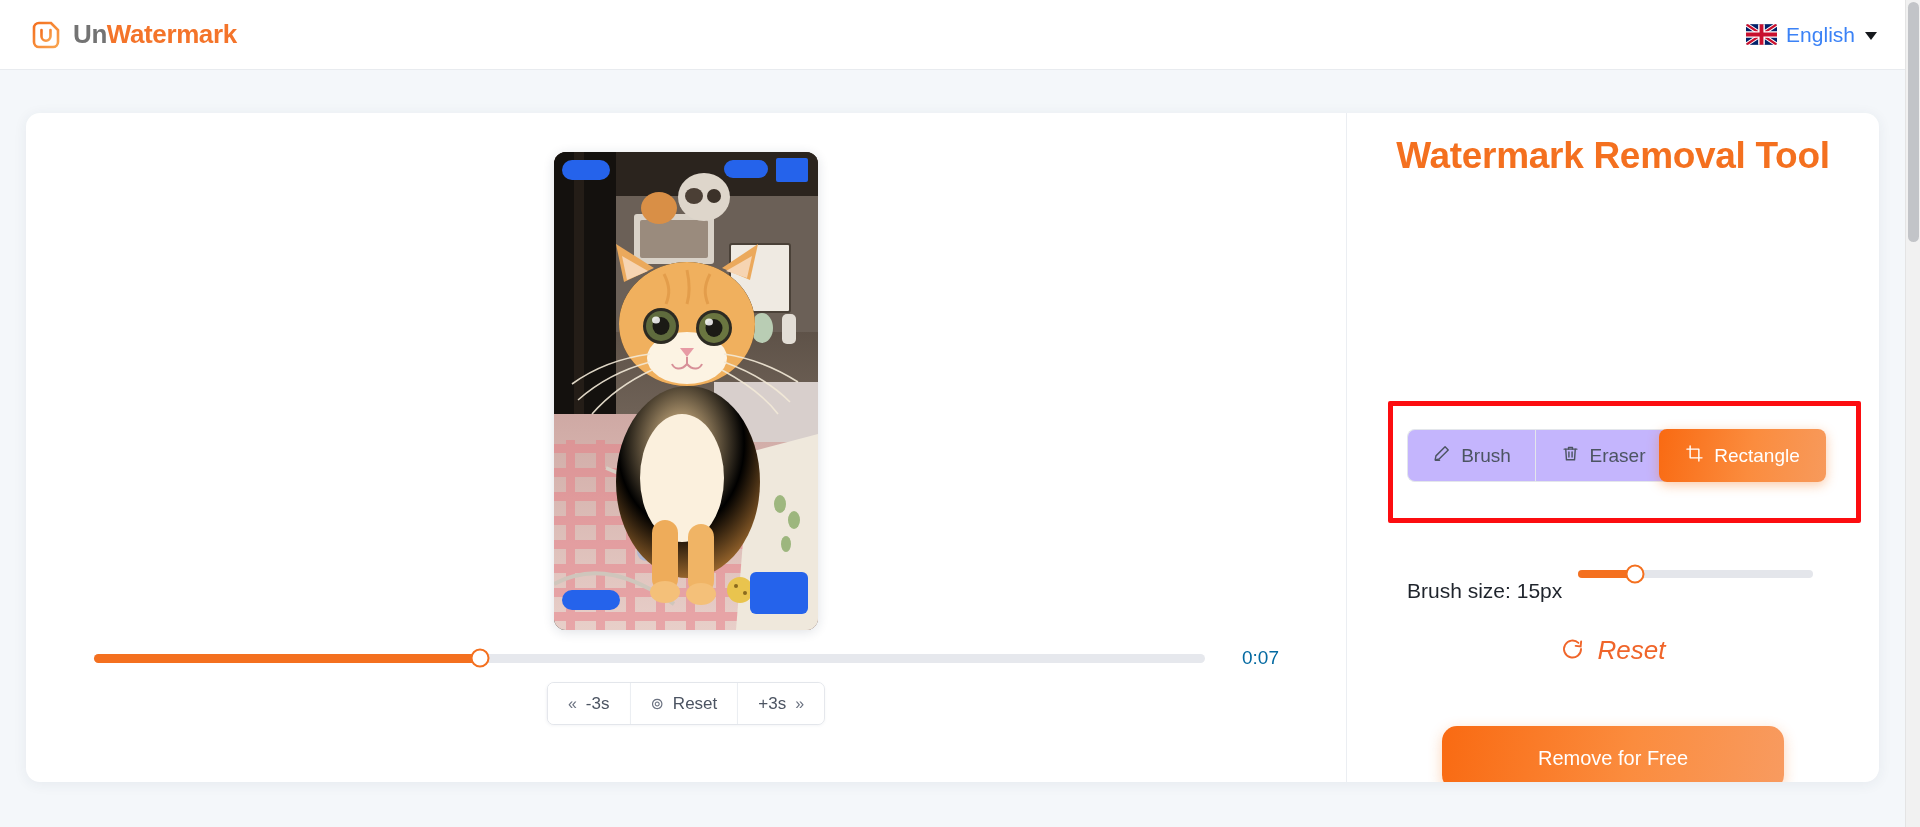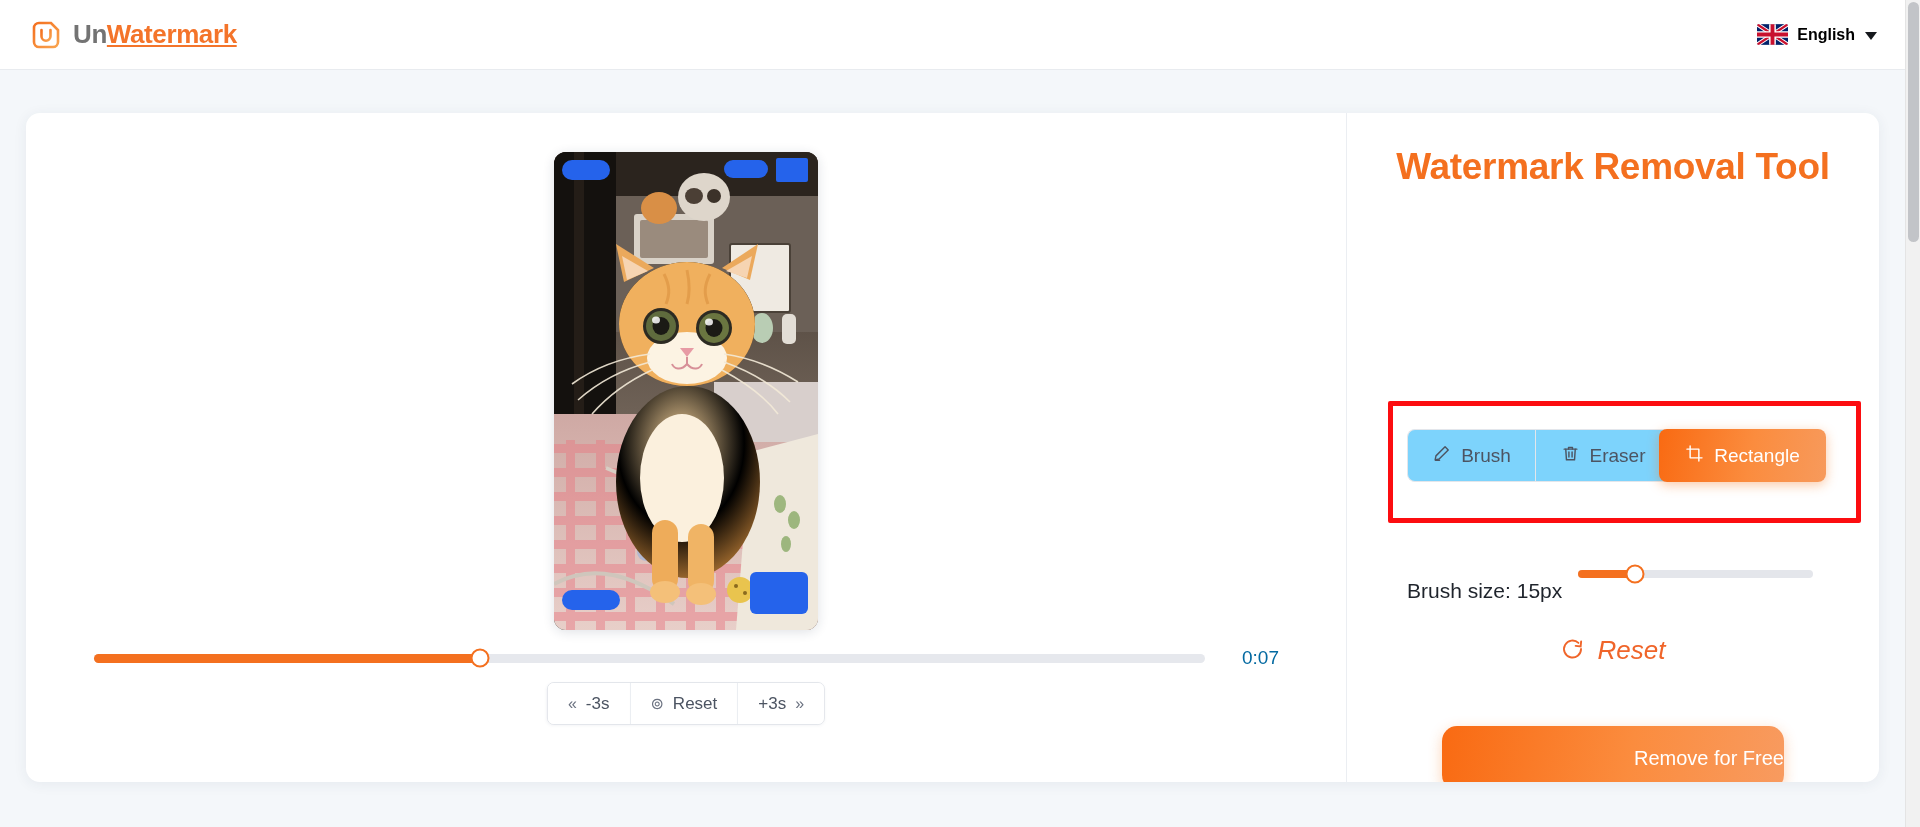--- a/index.html
+++ b/index.html
@@ -23,32 +23,32 @@
   .logo-wrap { display: flex; align-items: center; gap: 11px; }
   .logo-mark {
     width: 32px; height: 32px; position: relative;
     display: flex; align-items: center; justify-content: center;
   }
   .logo-text {
     font-size: 26px; font-weight: bold; letter-spacing: -0.4px;
     white-space: nowrap;
   }
   .logo-un { color: #737373; margin-top: 36px; }
-  .logo-wm { color: #f4742a; text-decoration: underline; }
+  .logo-wm { color: #f4742a; }
 
   .lang-select {
     display: flex; align-items: center; gap: 9px;
     cursor: pointer;
   }
   .flag {
     width: 31px; height: 21px; border-radius: 2px;
     display: block;
   }
   .lang-label {
-    font-size: 16px; font-weight: bold; color: #000000;
+    font-size: 21px; font-weight: normal; color: #3b82f6;
     white-space: nowrap;
   }
   .caret {
     width: 0; height: 0;
     border-left: 6px solid transparent;
     border-right: 6px solid transparent;
     border-top: 8px solid #16181d;
     margin-left: 1px; margin-top: 3px;
   }
 
@@ -152,21 +152,21 @@
   }
   .tbtn:last-child { border-right: none; }
   .chev { font-size: 16px; color: #6b7280; line-height: 1; }
 
   
   .tool-pane {
     flex: 1;
     position: relative;
     display: flex; flex-direction: column;
     align-items: center;
-    padding-top: 33px;
+    padding-top: 22px;
   }
   .tool-title {
     font-size: 37px; font-weight: bold;
     color: #f4701f;
     letter-spacing: -0.3px;
     white-space: nowrap;
   }
   .tool-sub {
     margin-top: 12px;
     width: 410px;
@@ -194,21 +194,21 @@
     height: 53px;
     z-index: 5;
   }
   .tgbtn {
     height: 53px;
     display: flex; align-items: center; justify-content: center;
     gap: 10px;
     font-size: 19px;
     font-family: "Liberation Sans", sans-serif;
     border: 1px solid #e3e6eb;
-    background: #7dd3fc;
+    background: #c4b5fd;
     color: #4c5462;
     cursor: pointer;
     white-space: nowrap;
   }
   .tgbtn.brush   { width: 128px; border-radius: 8px 0 0 8px; border-right: none; }
   .tgbtn.eraser  { width: 136px; }
   .tgbtn.rect {
     width: 167px;
     margin-left: -12px;
     border: none;
@@ -262,21 +262,20 @@
     position: absolute;
     left: 50%; transform: translateX(-50%);
     top: 613px;
     width: 342px; height: 64px;
     border: none; border-radius: 15px;
     background: linear-gradient(100deg,#f96a12 0%, #fb8c3e 55%, #f89b60 100%);
     color: #ffffff; font-size: 20px;
     font-family: "Liberation Sans", sans-serif;
     cursor: pointer;
     box-shadow: 0 4px 14px rgba(246,120,35,0.32);
-    text-align: right;
   }
 
   
   .scrollbar {
     position: absolute; right: 0; top: 0;
     width: 15px; height: 827px;
     background: #f1f1f1;
     border-left: 1px solid #e4e4e4;
   }
   .scroll-thumb {

